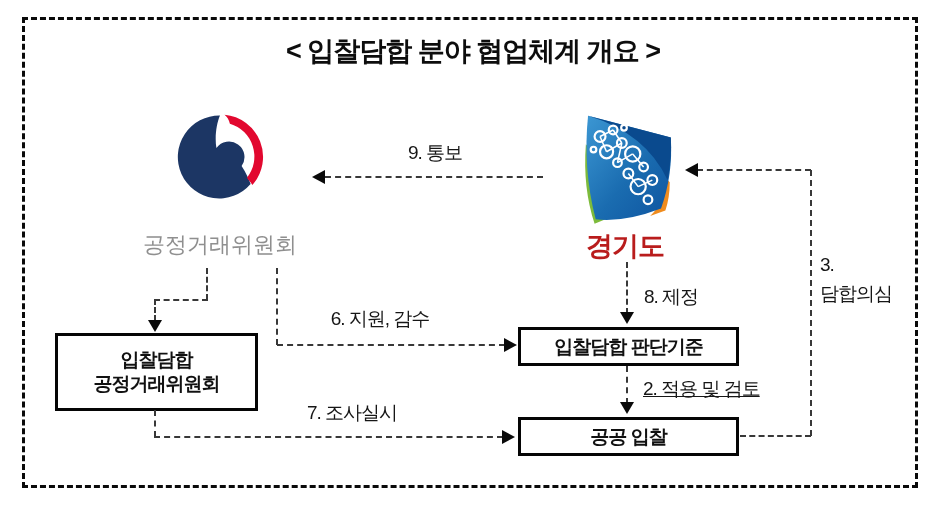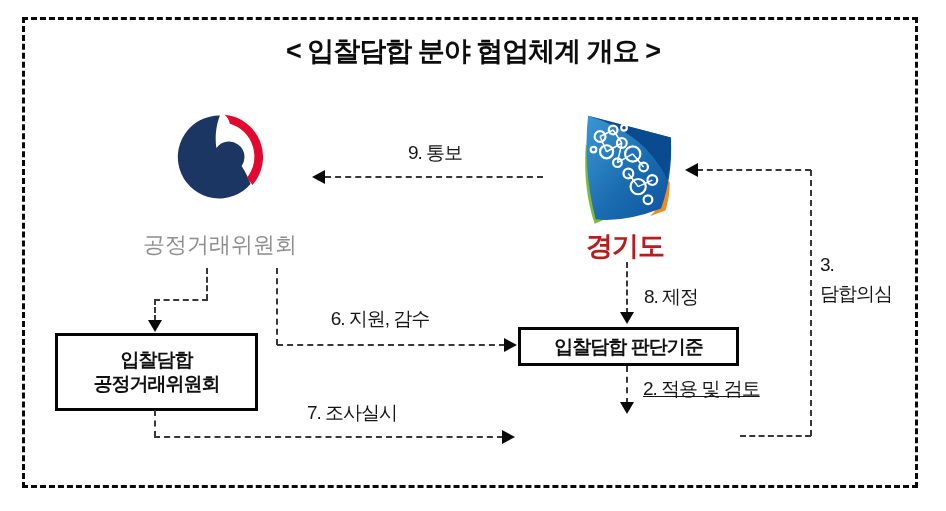--- a/index.html
+++ b/index.html
@@ -94,20 +94,23 @@
   </div>
   <div class="gg-label">경기도</div>
 
   <div class="box box-system">
     <div>입찰담합</div>
     <div>공정거래위원회</div>
   </div>
   <div class="box box-criteria">
     <div>입찰담합 판단기준</div>
   </div>
+  <div class="box box-bid">
+    <div>공공 입찰</div>
+  </div>
 
   <div class="elabel center" style="left:375px;top:140px;width:120px;">9. 통보</div>
   <div class="hline" style="left:325px;top:176px;width:218px;"></div>
   <div class="arr arr-left" style="left:312px;top:170px;"></div>
 
   <div class="hline" style="left:740px;top:435px;width:71px;"></div>
   <div class="vline" style="left:810px;top:170px;height:266px;"></div>
   <div class="hline" style="left:697px;top:169px;width:114px;"></div>
   <div class="arr arr-left" style="left:685px;top:163px;"></div>
   <div class="elabel multiline" style="left:820px;top:250px;width:95px;">

